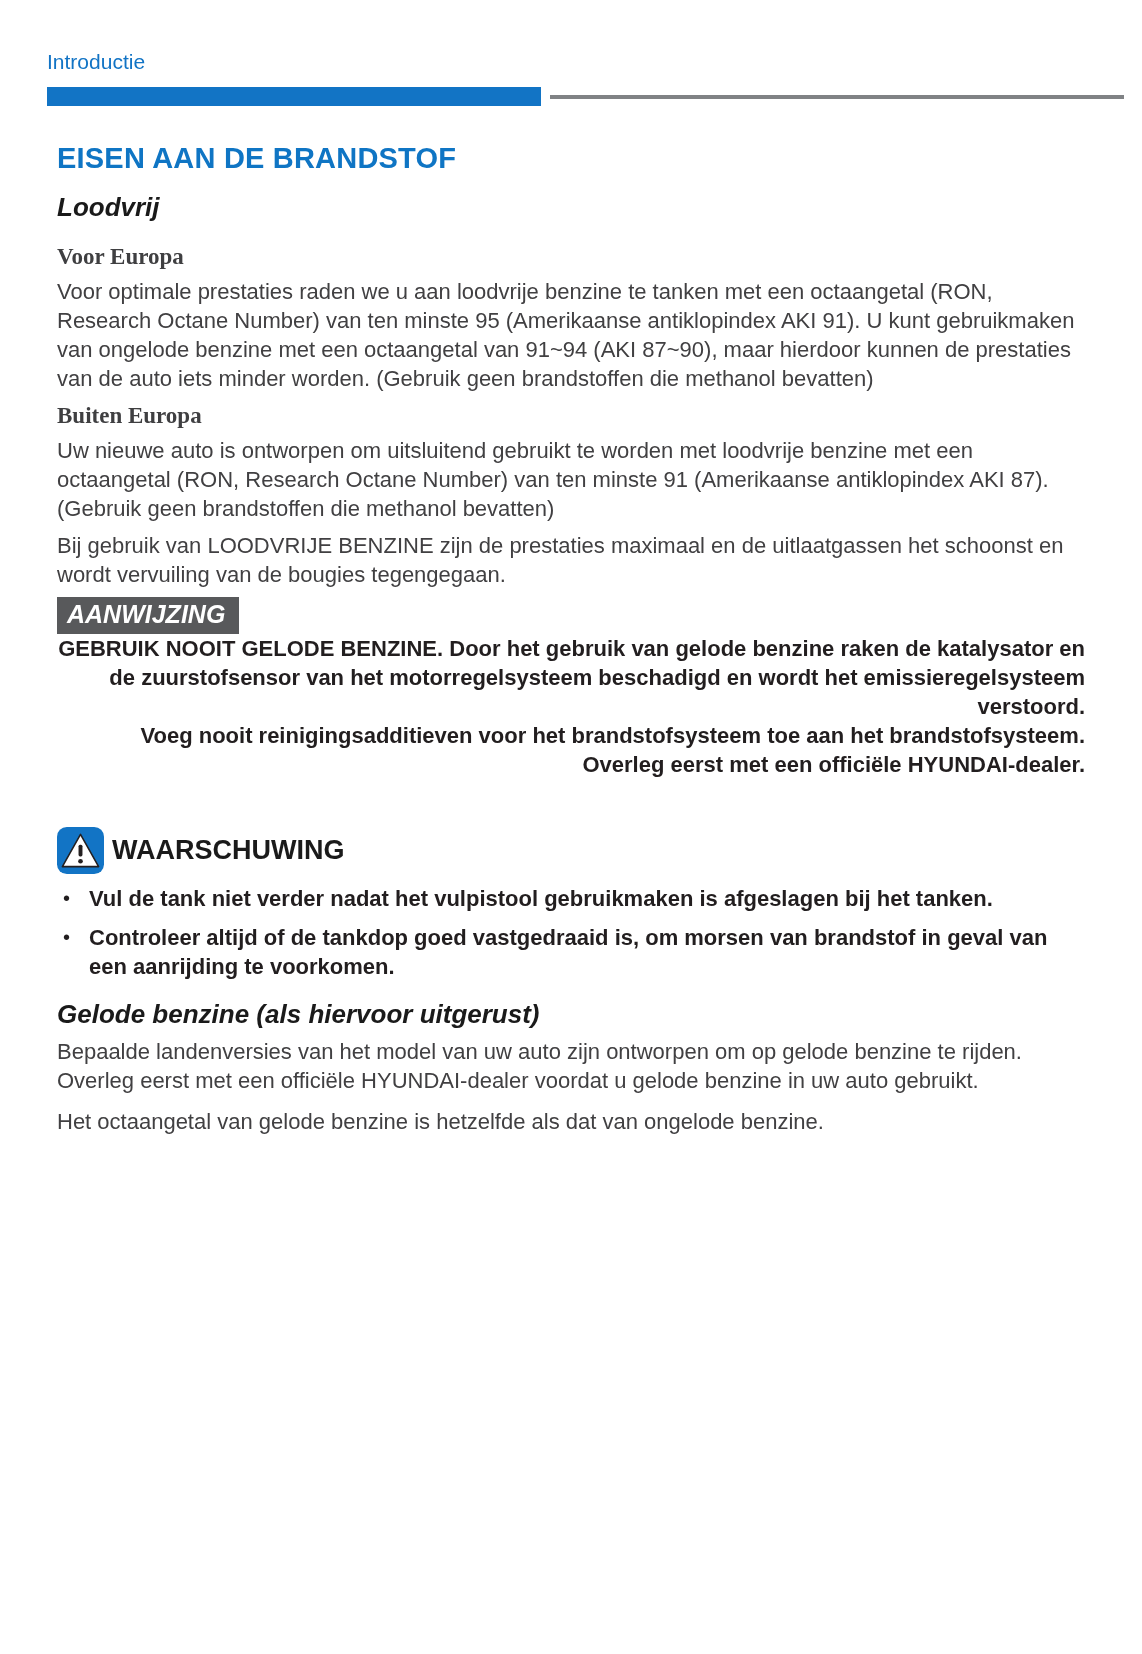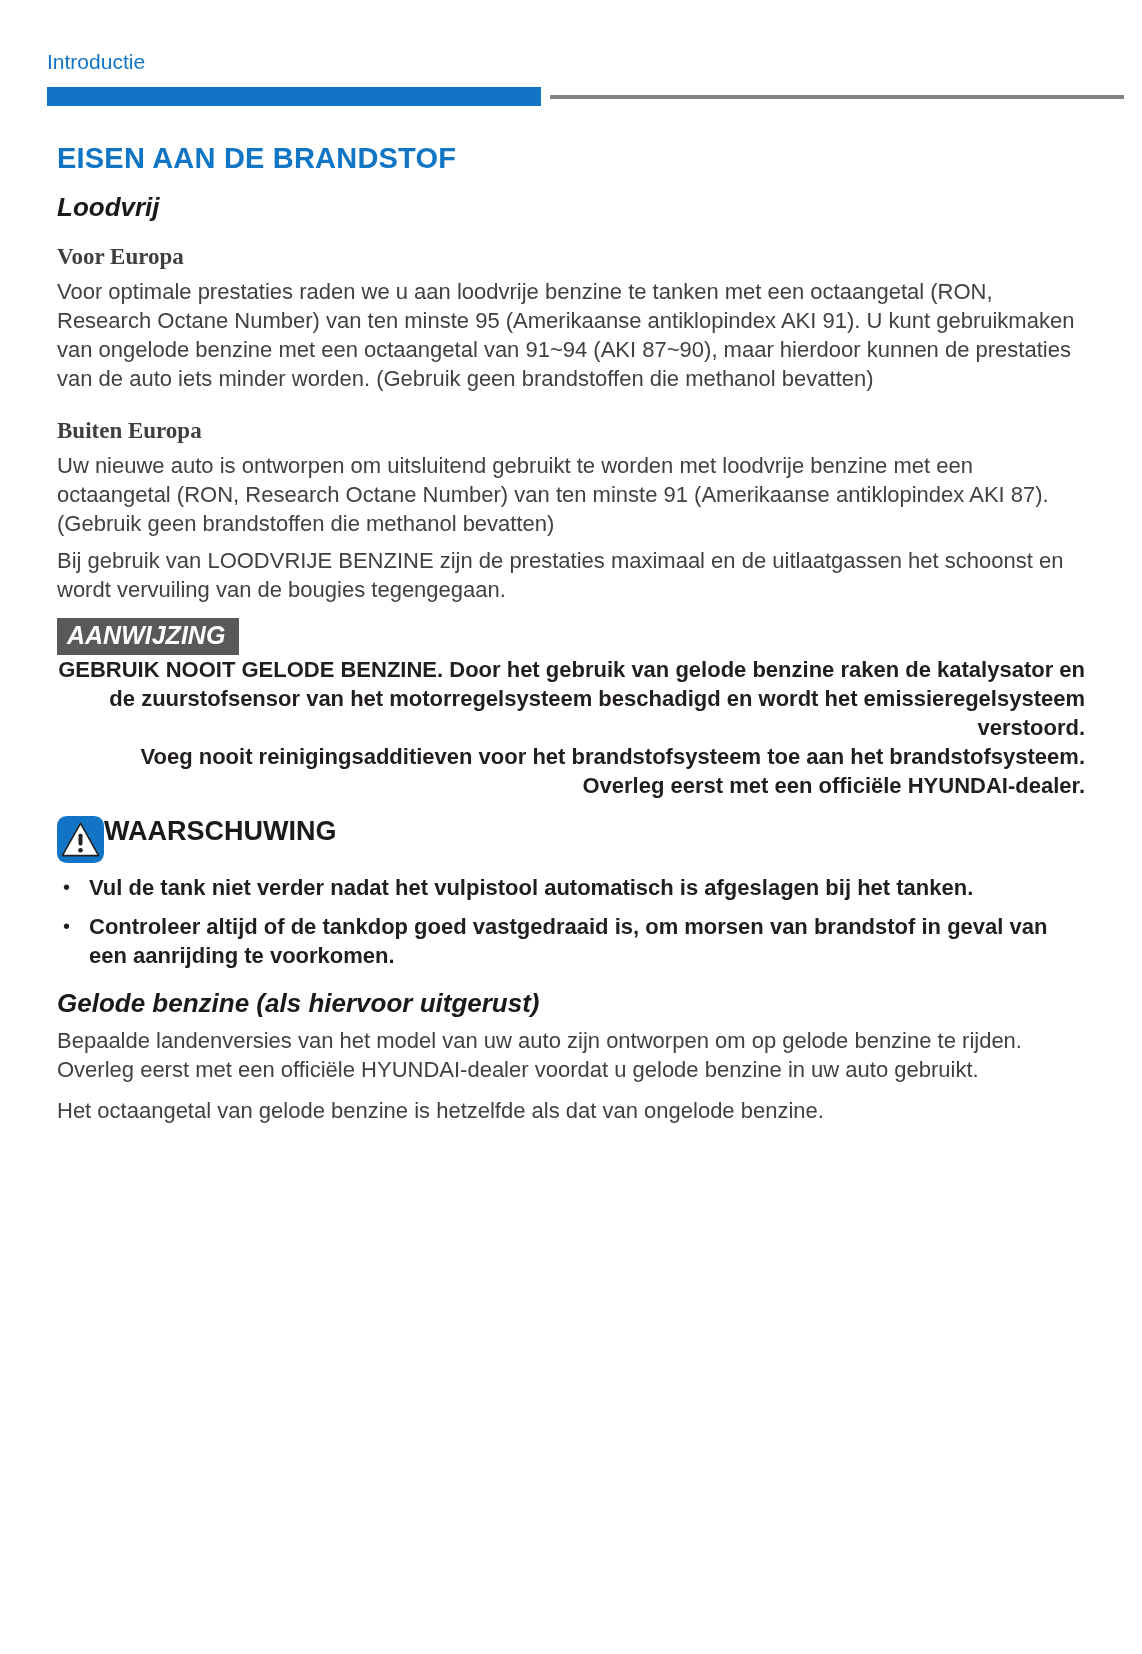--- a/index.html
+++ b/index.html
@@ -59,34 +59,35 @@
   .para.spaced { margin-top: 8px; }
 
   .note-box {
     display: inline-block;
     background: #58595b;
     color: #ffffff;
     font-size: 25px;
     font-weight: 700;
     font-style: italic;
     padding: 3px 14px 5px 10px;
-    margin-top: 14px;
+    margin-top: 8px;
   }
   .bold-para {
     font-size: 22px;
     line-height: 29px;
     font-weight: 700;
     color: #221e1f;
     text-align: right;
   }
 
   .warn-head {
     display: flex;
-    gap: 0;
-    margin-top: 16px;
+    align-items: center;
+    gap: 8px;
+    margin-top: 48px;
   }
   .warn-icon { width: 47px; height: 47px; flex: 0 0 auto; }
   .warn-label {
     font-size: 27px;
     font-weight: 700;
     color: #1a1a1a;
   }
   .bullet-list { margin-top: 8px; }
   .bullet-item {
     display: flex;
@@ -131,21 +132,21 @@
 
   <div class="content">
 
     <div class="page-title">EISEN AAN DE BRANDSTOF</div>
 
     <div class="h-italic">Loodvrij</div>
 
     <div class="h-serif">Voor Europa</div>
     <div class="para">Voor optimale prestaties raden we u aan loodvrije benzine te tanken met een octaangetal (RON, Research Octane Number) van ten minste 95 (Amerikaanse antiklopindex AKI 91). U kunt gebruikmaken van ongelode benzine met een octaangetal van 91~94 (AKI 87~90), maar hierdoor kunnen de prestaties van de auto iets minder worden. (Gebruik geen brandstoffen die methanol bevatten)</div>
 
-    <div class="h-serif" style="margin-top:25px">Buiten Europa</div>
+    <div class="h-serif" style="margin-top:10px">Buiten Europa</div>
     <div class="para">Uw nieuwe auto is ontworpen om uitsluitend gebruikt te worden met loodvrije benzine met een octaangetal (RON, Research Octane Number) van ten minste 91 (Amerikaanse antiklopindex AKI 87). (Gebruik geen brandstoffen die methanol bevatten)</div>
 
     <div class="para spaced">Bij gebruik van LOODVRIJE BENZINE zijn de prestaties maximaal en de uitlaatgassen het schoonst en wordt vervuiling van de bougies tegengegaan.</div>
 
     <div>
       <div class="note-box">AANWIJZING</div>
     </div>
     <div class="bold-para">GEBRUIK NOOIT GELODE BENZINE. Door het gebruik van gelode benzine raken de katalysator en de zuurstofsensor van het motorregelsysteem beschadigd en wordt het emissieregelsysteem verstoord.</div>
     <div class="bold-para">Voeg nooit reinigingsadditieven voor het brandstofsysteem toe aan het brandstofsysteem. Overleg eerst met een officiële HYUNDAI-dealer.</div>
 
@@ -157,21 +158,21 @@
           <rect x="22" y="18" width="4" height="12" rx="1.6" fill="#231f20"></rect>
           <circle cx="24" cy="35" r="2.4" fill="#231f20"></circle>
         </svg>
       </span>
       <span class="warn-label">WAARSCHUWING</span>
     </div>
 
     <div class="bullet-list">
       <div class="bullet-item">
         <span class="bullet-dot">•</span>
-        <span class="bullet-text">Vul de tank niet verder nadat het vulpistool automatisch is afgeslagen bij het tanken.</span>
+        <span class="bullet-text">Vul de tank niet verder nadat het vulpistool gebruikmaken is afgeslagen bij het tanken.</span>
       </div>
       <div class="bullet-item">
         <span class="bullet-dot">•</span>
         <span class="bullet-text">Controleer altijd of de tankdop goed vastgedraaid is, om morsen van brandstof in geval van een aanrijding te voorkomen.</span>
       </div>
     </div>
 
     <div class="h-italic" style="margin-top:18px">Gelode benzine (als hiervoor uitgerust)</div>
     <div class="para">Bepaalde landenversies van het model van uw auto zijn ontworpen om op gelode benzine te rijden. Overleg eerst met een officiële HYUNDAI-dealer voordat u gelode benzine in uw auto gebruikt.</div>
     <div class="para" style="margin-top:12px">Het octaangetal van gelode benzine is hetzelfde als dat van ongelode benzine.</div>

